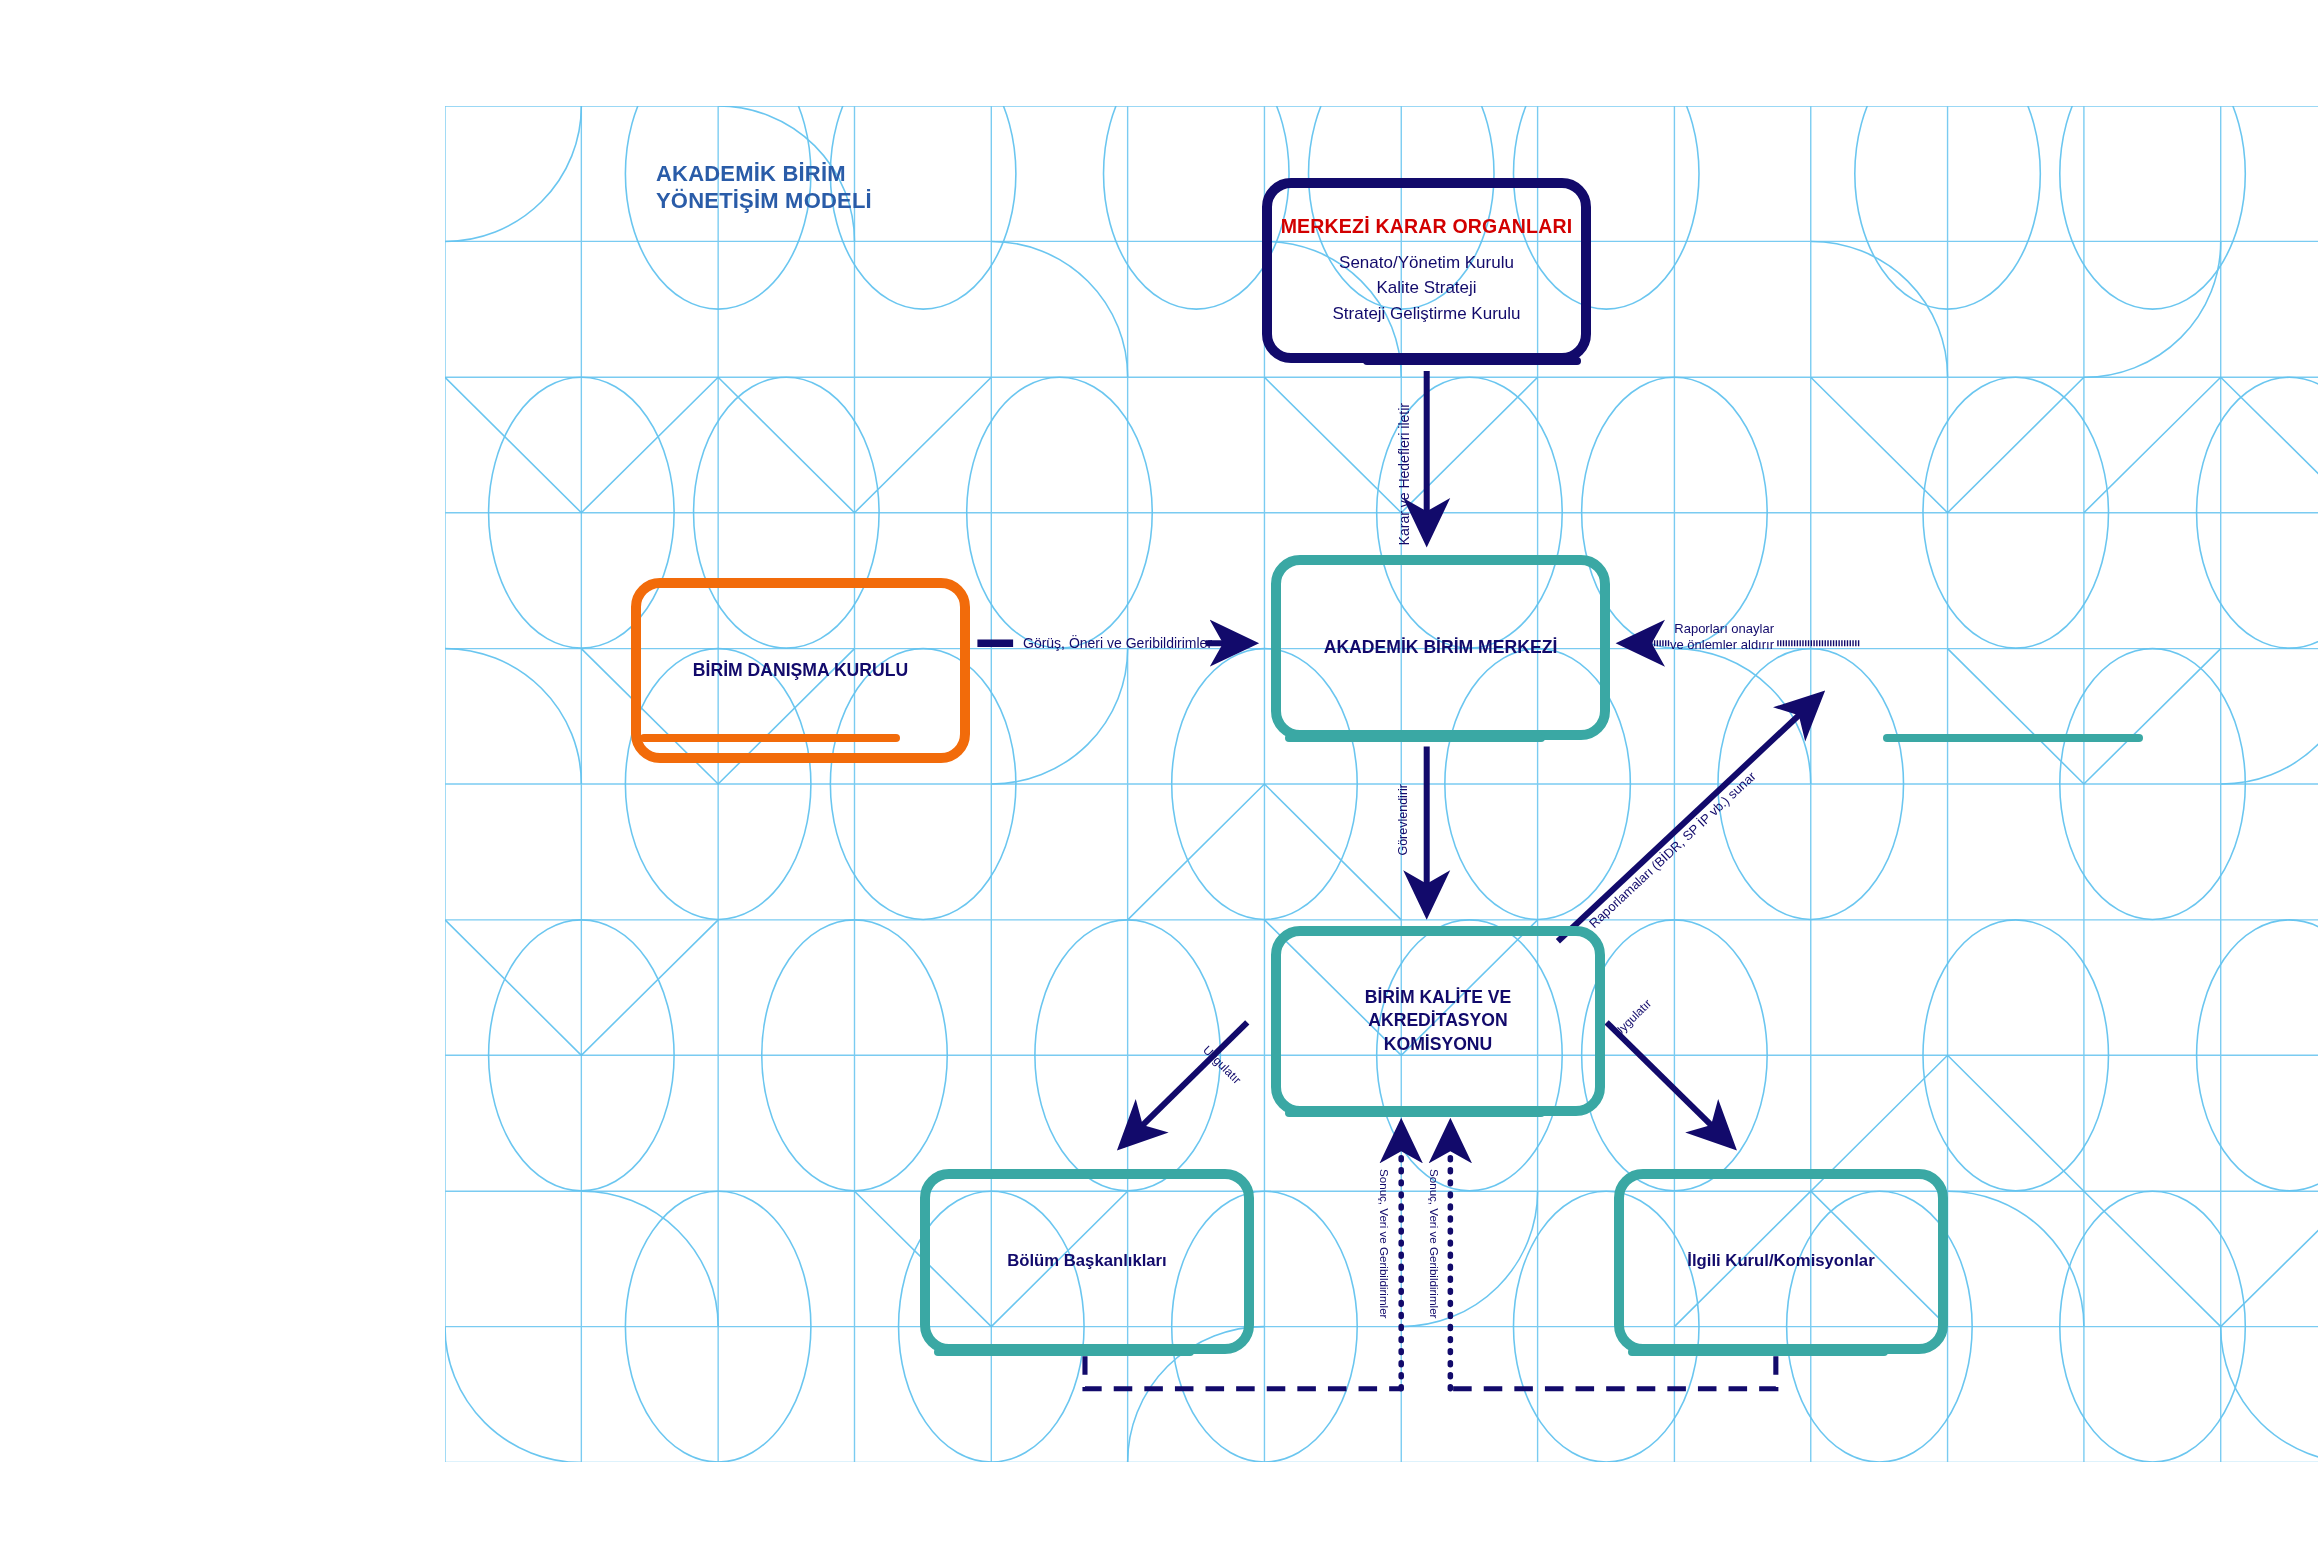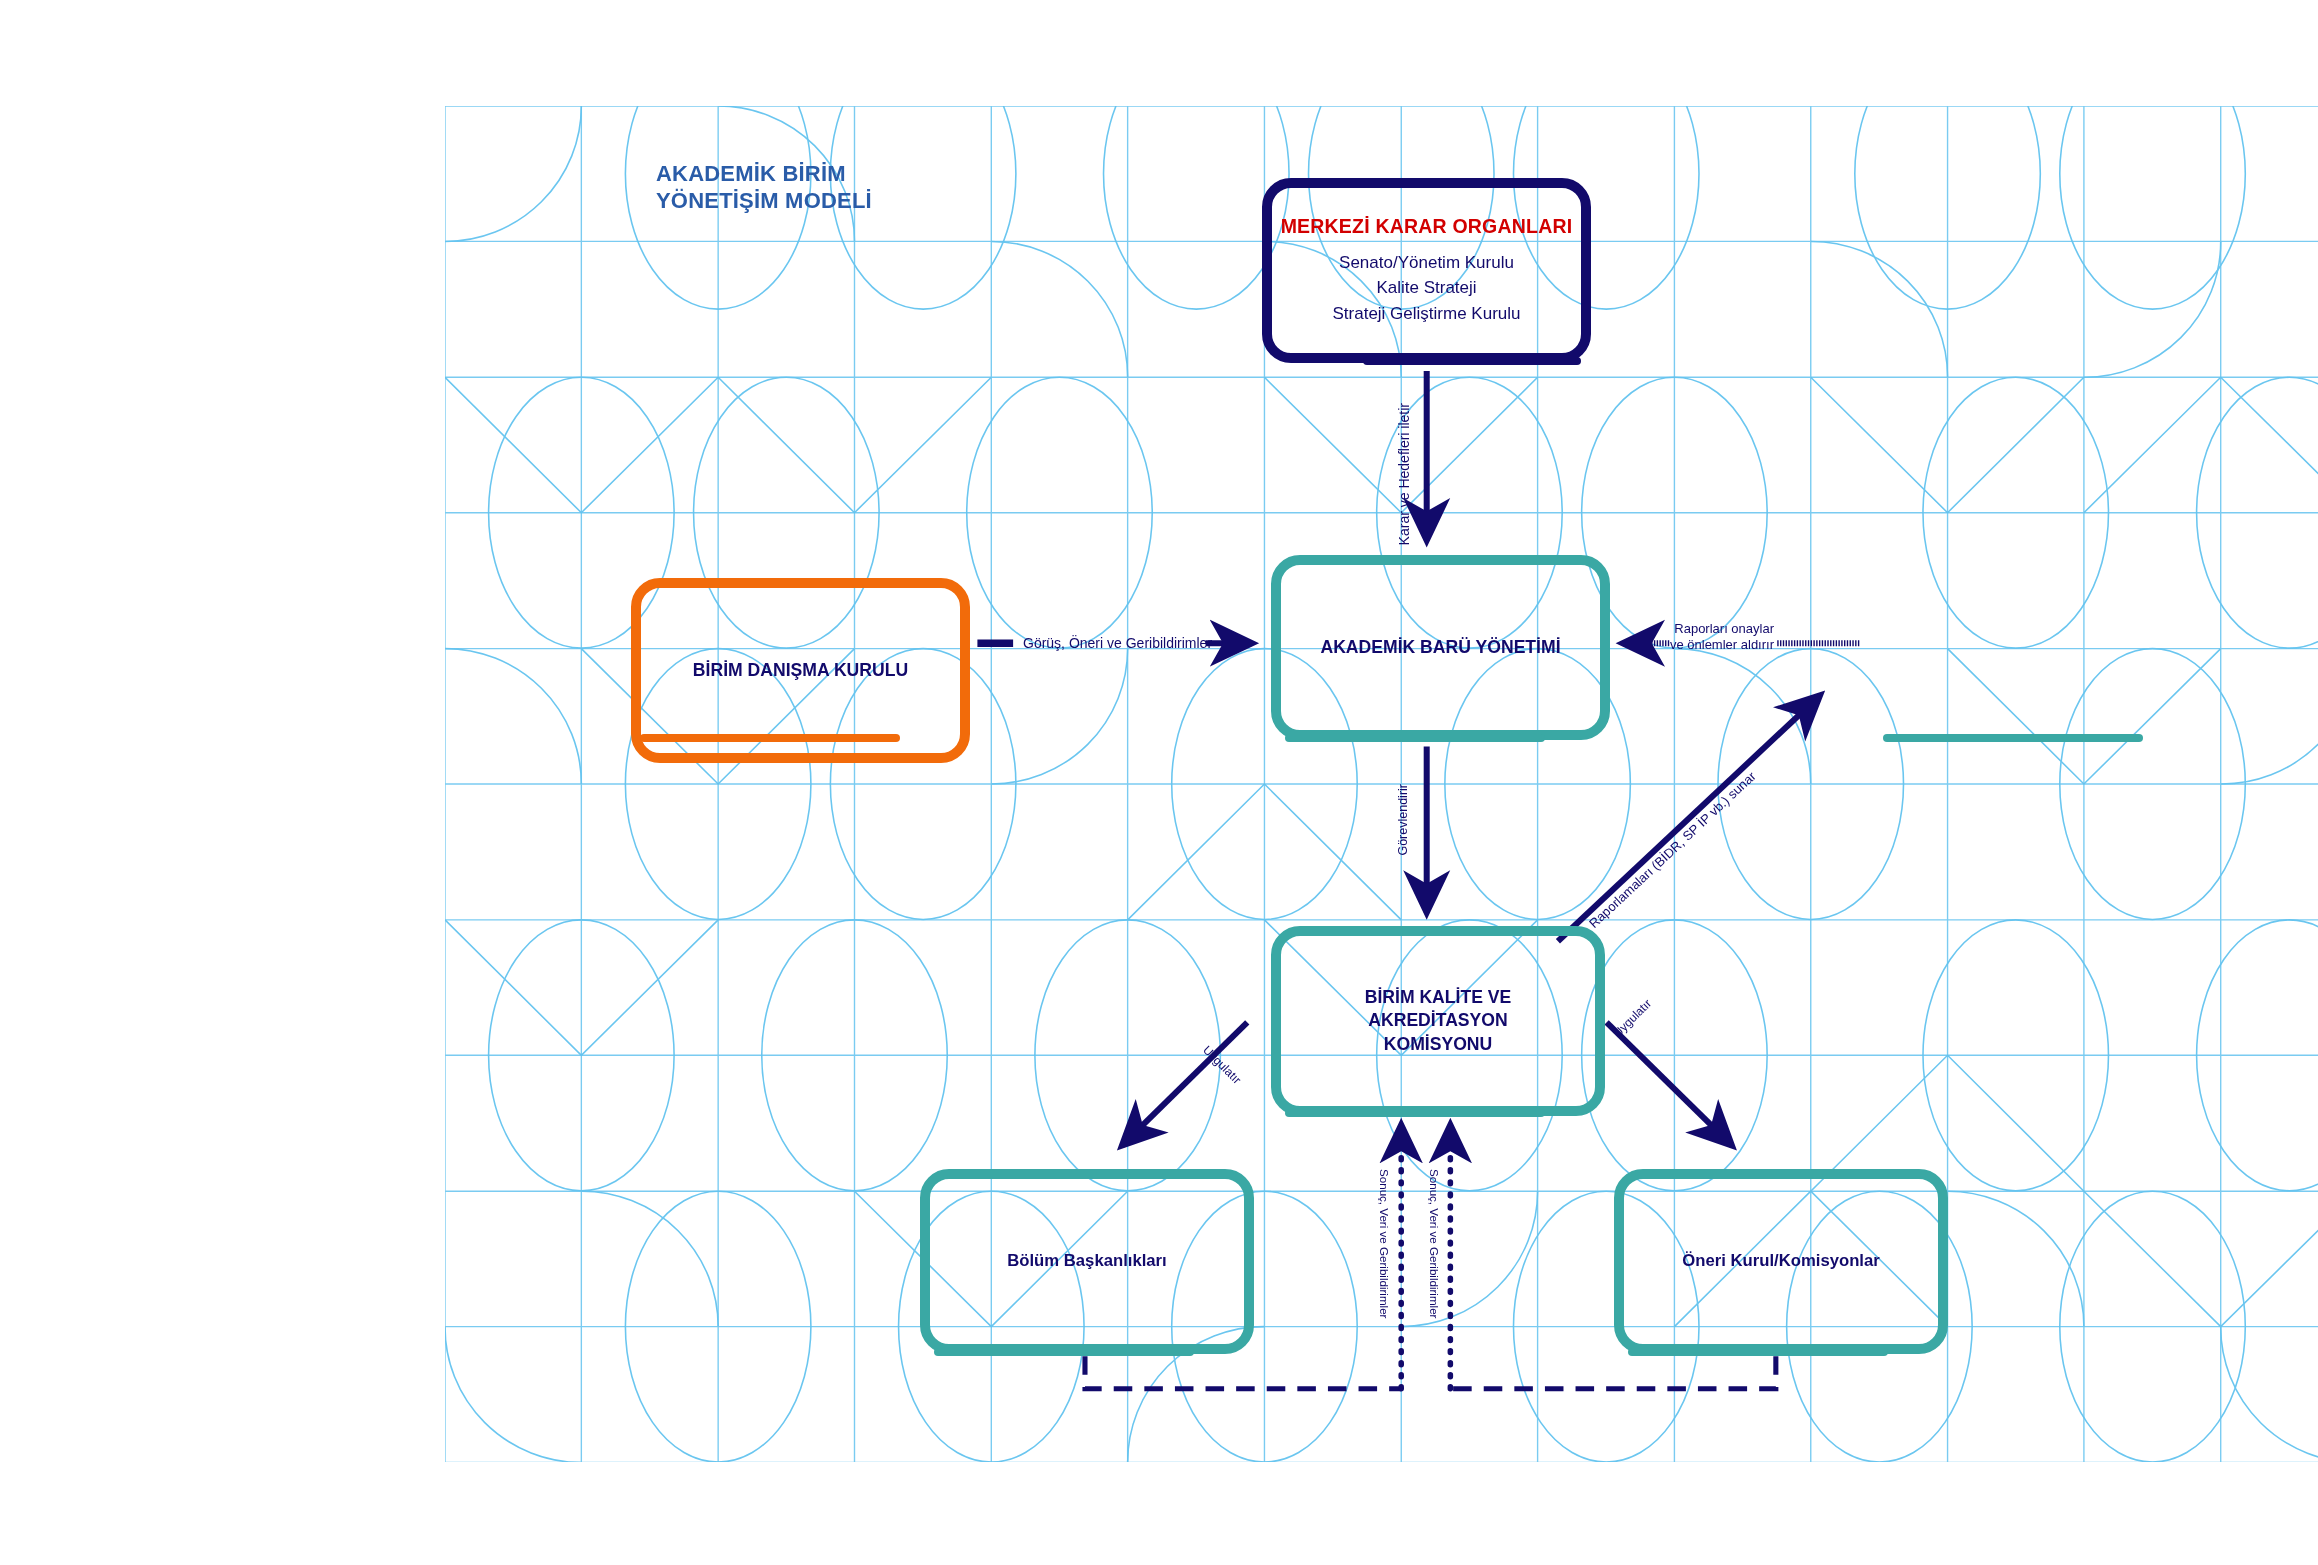--- a/index.html
+++ b/index.html
@@ -285,41 +285,41 @@
     </div>
   </div>
   <div class="node-shadow" style="left:1363px; top:357px; width:218px; background:#120a6b;"></div>
 
   <div class="node" id="node-advisory">
     <div class="label">BİRİM DANIŞMA KURULU</div>
   </div>
   <div class="node-shadow" style="left:640px; top:734px; width:260px; background:#f26b0a;"></div>
 
   <div class="node teal" id="node-mgmt">
-    <div class="label">AKADEMİK BARÜ YÖNETİMİ</div>
+    <div class="label">AKADEMİK BİRİM MERKEZİ</div>
   </div>
   <div class="node-shadow" style="left:1285px; top:734px; width:260px; background:#3aa8a4;"></div>
 
   <div class="node-shadow" style="left:1883px; top:734px; width:260px; background:#3aa8a4;"></div>
 
   <div class="node teal" id="node-quality">
     <div class="label">
       <div>BİRİM KALİTE VE AKREDİTASYON</div>
       <div>KOMİSYONU</div>
     </div>
   </div>
   <div class="node-shadow" style="left:1285px; top:1109px; width:260px; background:#3aa8a4;"></div>
 
   <div class="node teal" id="node-heads">
     <div class="label">Bölüm Başkanlıkları</div>
   </div>
   <div class="node-shadow" style="left:934px; top:1348px; width:260px; background:#3aa8a4;"></div>
 
   <div class="node teal" id="node-commis">
-    <div class="label">Öneri Kurul/Komisyonlar</div>
+    <div class="label">İlgili Kurul/Komisyonlar</div>
   </div>
   <div class="node-shadow" style="left:1628px; top:1348px; width:260px; background:#3aa8a4;"></div>
 
   <div class="conn-label" style="left:1396px; top:403px; transform-origin:left top; transform:rotate(-90deg) translate(-100%,0);">Karar ve Hedefleri iletir</div>
 
   <div class="conn-label" style="left:1023px; top:635px;">Görüş, Öneri ve Geribildirimler</div>
 
   <div class="conn-label small" style="left:1667px; top:621px; width:107px; text-align:right;">
     <div>Raporları onaylar</div>
     <div>ve önlemler aldırır</div>

